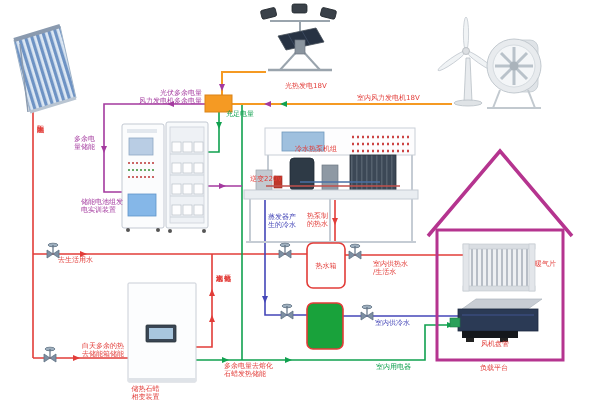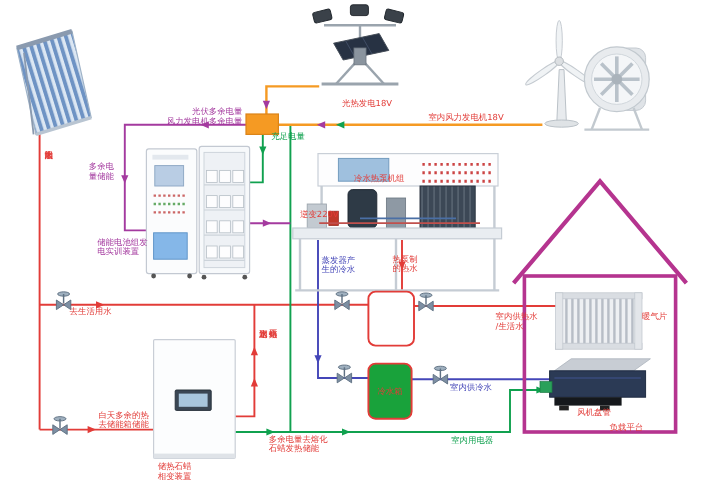--- a/index.html
+++ b/index.html
@@ -258,37 +258,37 @@
   <div class="label red" style="left:357px;top:94px;">室内风力发电机18V</div>
   <div class="label green" style="left:226px;top:110px;">充足电量</div>
   <div class="label purple" style="left:74px;top:135px;">多余电
 量储能</div>
   <div class="label red" style="left:205px;top:175px;padding-left:45px;">逆变220V</div>
   <div class="label purple" style="left:81px;top:198px;">储能电池组发
 电实训装置</div>
   <div class="label red" style="left:295px;top:115px;margin-top:30px;">冷水热泵机组</div>
   <div class="label blue" style="left:268px;top:213px;">蒸发器产
 生的冷水</div>
-  <div class="label red" style="left:307px;top:212px;margin-left:20px;">热泵制
+  <div class="label red" style="left:307px;top:212px;">热泵制
 的热水</div>
   <div class="label red" style="left:58px;top:256px;">去生活用水</div>
 
-  <div class="tankbox" style="left:307px;top:303px;width:36px;height:46px;">
-    <span class="label red" style="position:static;">冷水箱</span>
+  <div class="tankbox" style="left:307px;top:243px;width:38px;height:45px;">
+    <span class="label red" style="position:static;">热水箱</span>
   </div>
 
   <div class="label red vert" style="left:215px;top:269px;height:48px;">石蜡储热
 水送到水箱</div>
   <div class="label red" style="left:224px;top:362px;">多余电量去熔化
 石蜡发热储能</div>
   <div class="label red" style="left:82px;top:342px;">白天多余的热
 去储能箱储能</div>
-  <div class="label red" style="left:373px;top:260px;margin-left:40px;">室内供热水
+  <div class="label red" style="left:373px;top:260px;">室内供热水
 /生活水</div>
   <div class="label blue" style="left:375px;top:319px;">室内供冷水</div>
   <div class="label green" style="left:376px;top:363px;">室内用电器</div>
   <div class="label red" style="left:535px;top:260px;">暖气片</div>
   <div class="label red" style="left:481px;top:340px;">风机盘管</div>
-  <div class="label red" style="left:480px;top:352px;margin-left:28px;">负载平台</div>
+  <div class="label red" style="left:480px;top:364px;">负载平台</div>
   <div class="label red center" style="left:123px;top:385px;width:45px;text-align:center;">储热石蜡
 相变装置</div>
 
 </div>
 
 </body></html>

